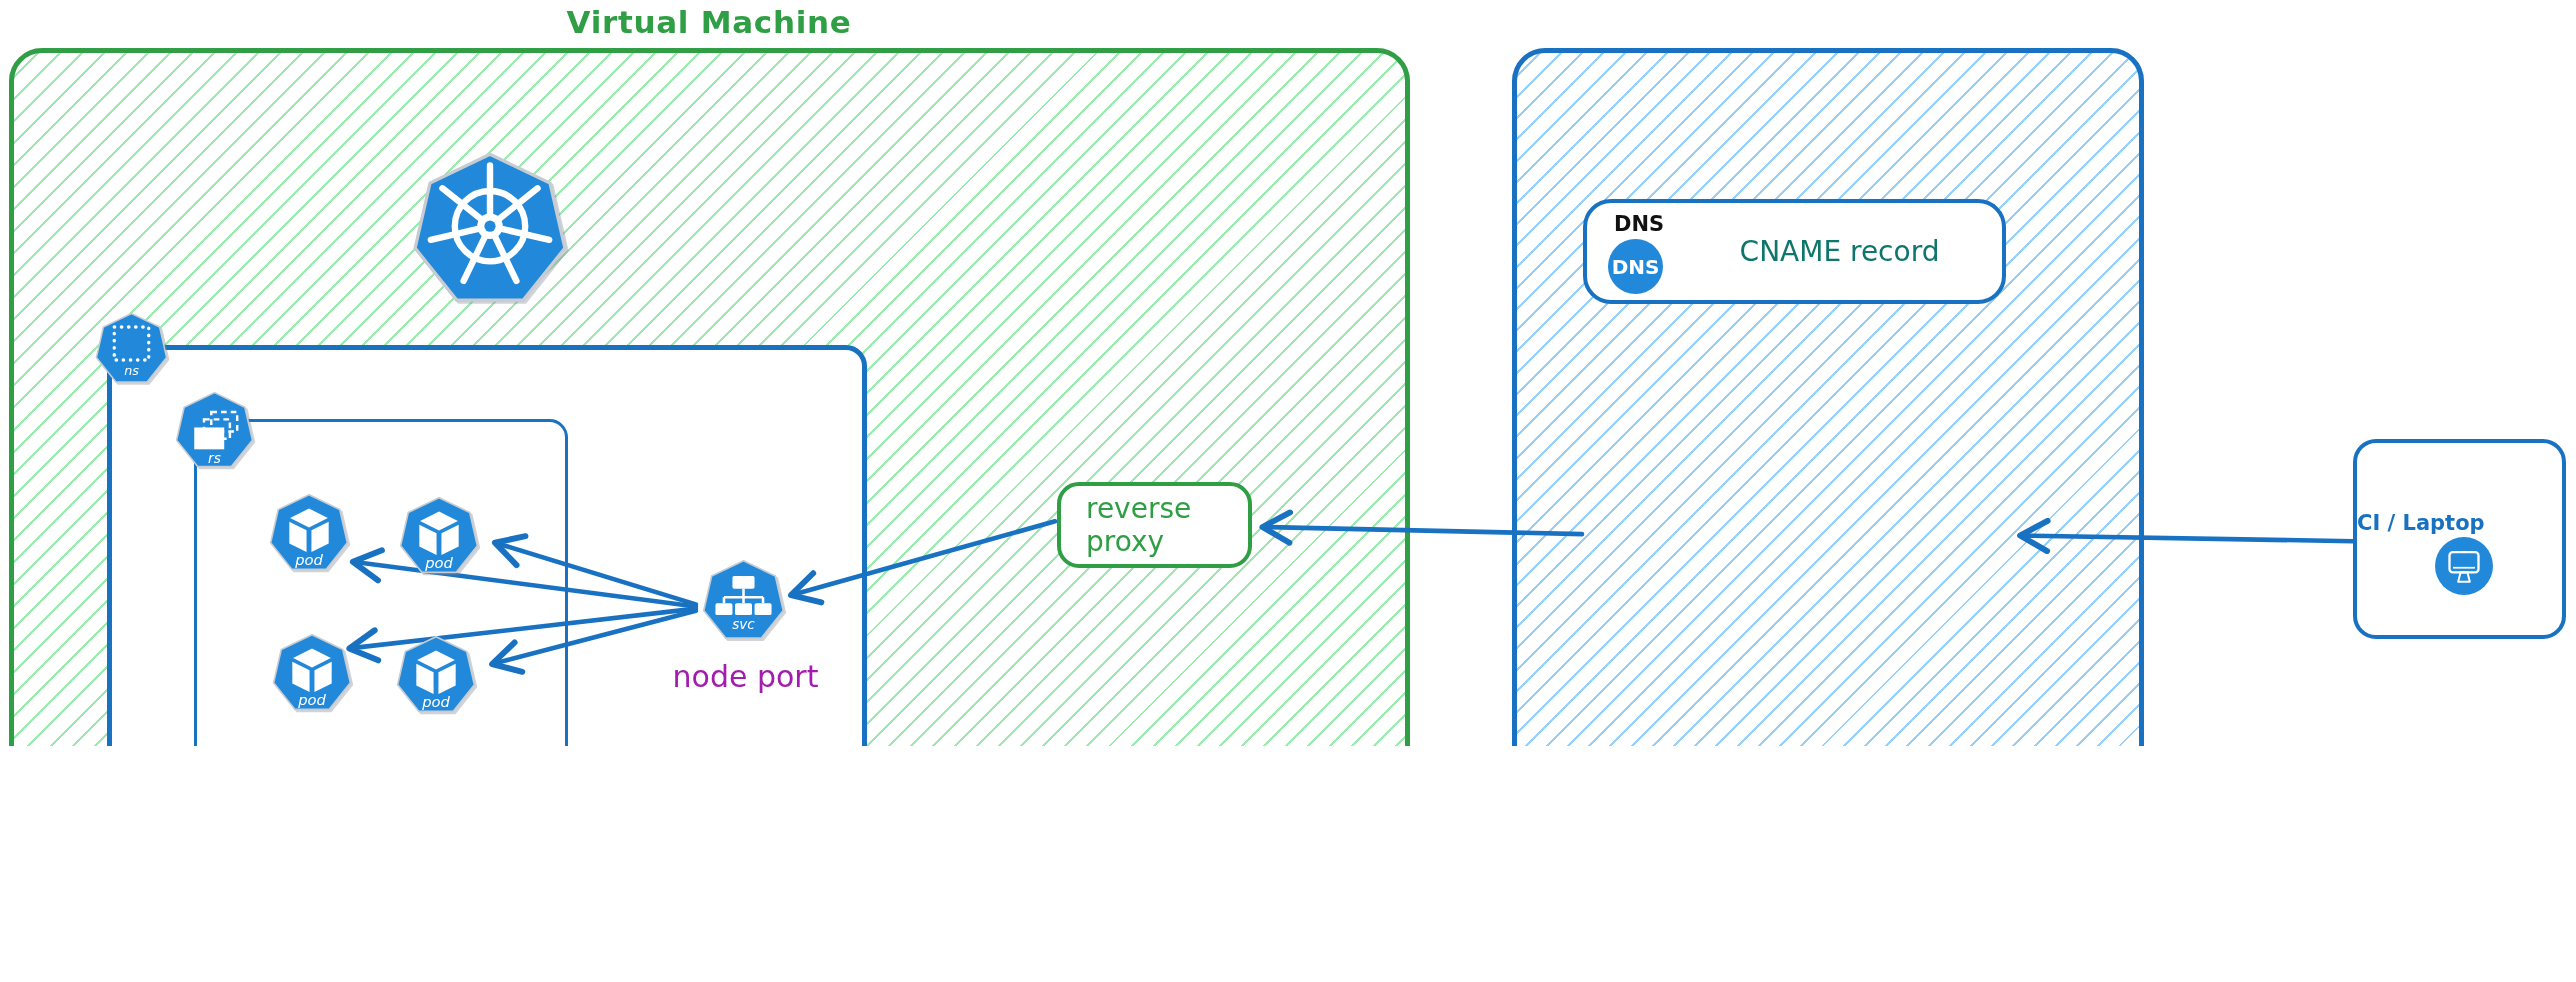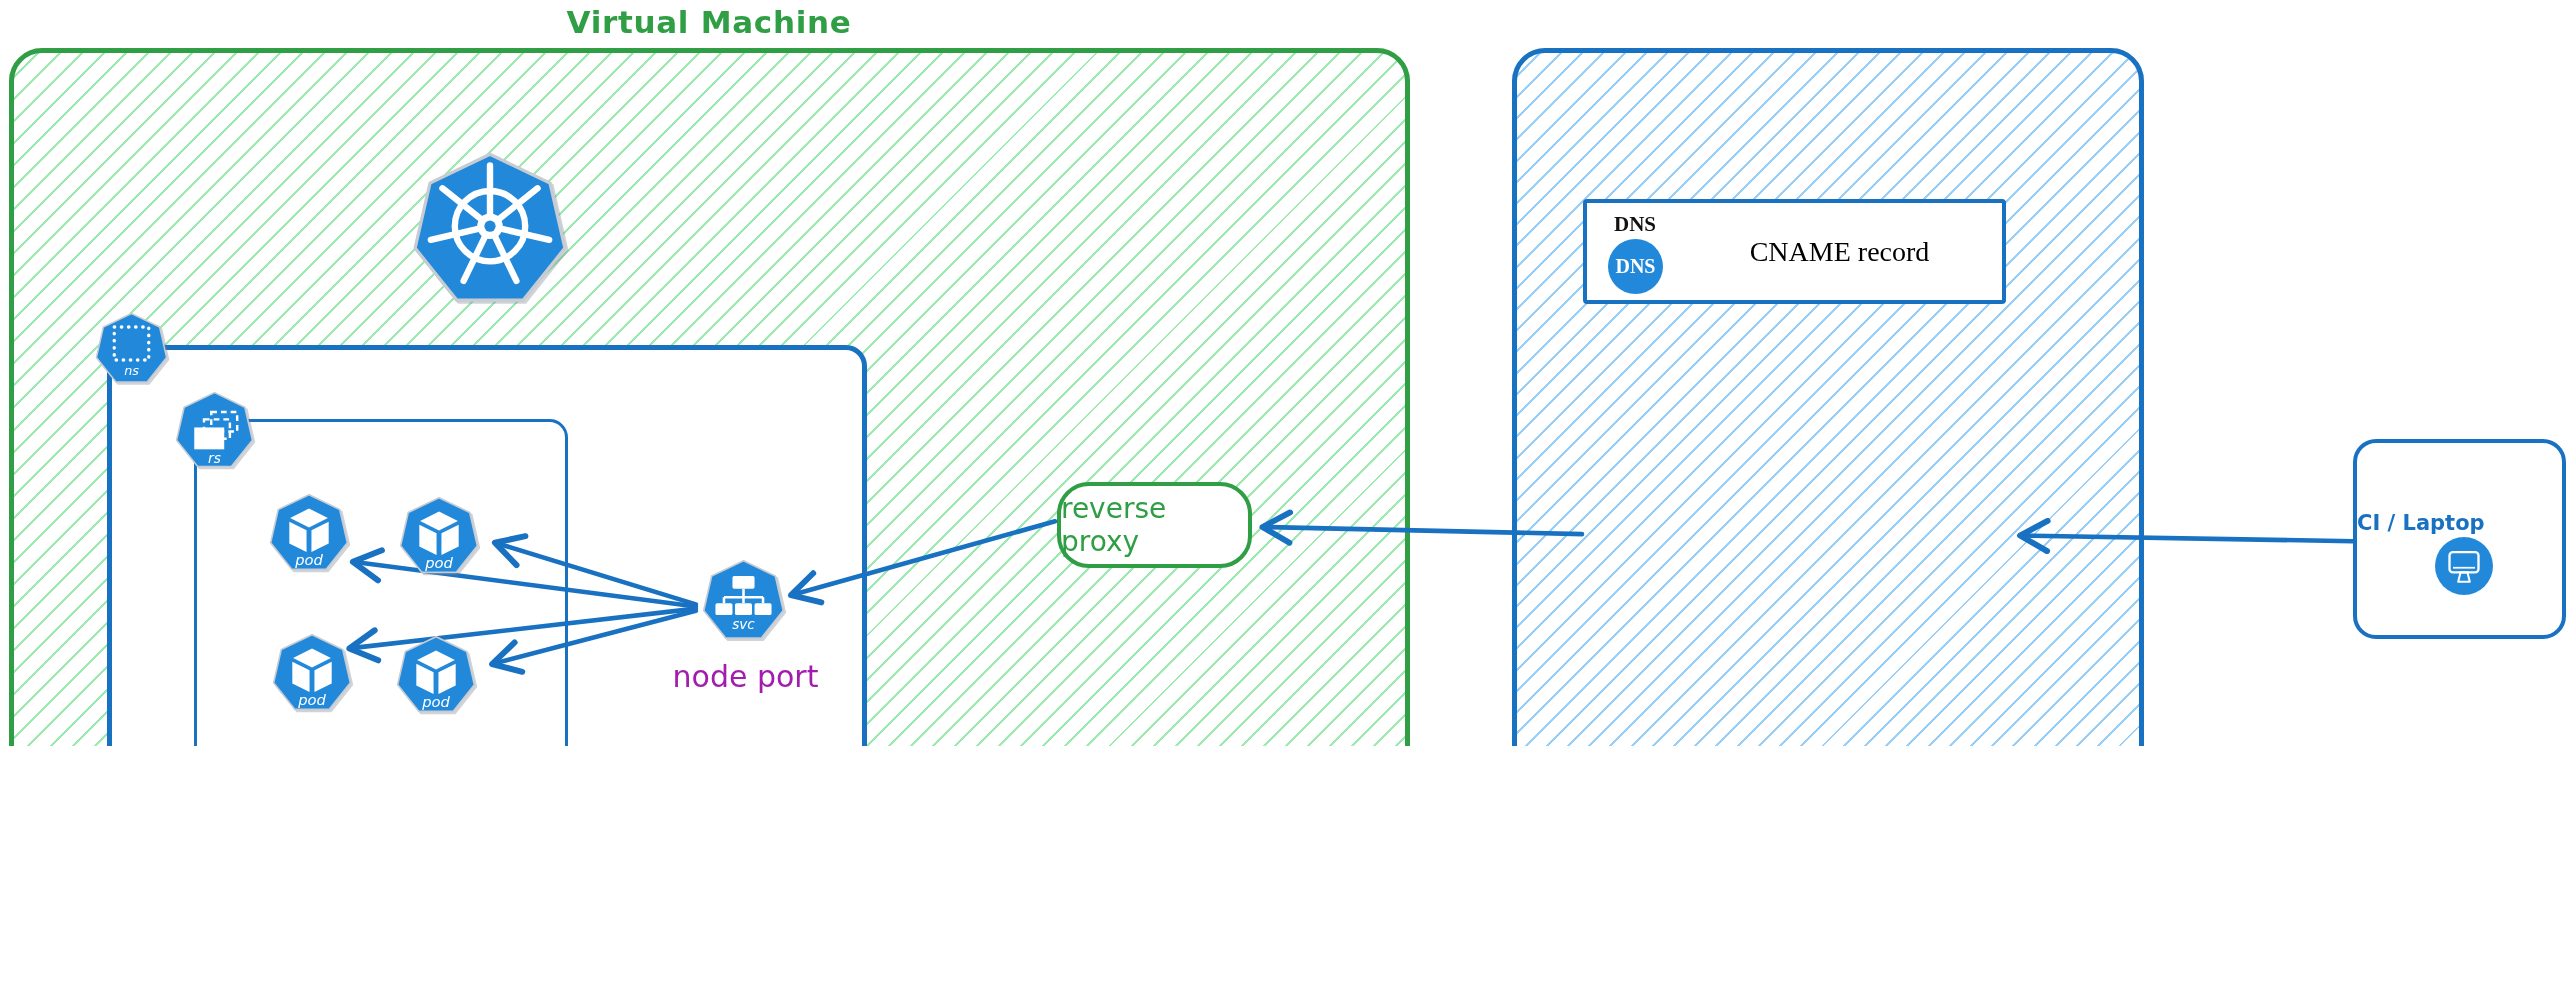--- a/index.html
+++ b/index.html
@@ -21,34 +21,34 @@
   }
   .title { position:absolute; text-align:center; font-size:31px; font-weight:600; letter-spacing:0.7px; }
   .vm-title { left:8.5px; top:4.3px; width:1401px; color:#2f9e44; }
   .ext-title { left:1512px; top:4.3px; width:632px; color:#1971c2; }
 
   
   .card { position:absolute; background:#ffffff; box-sizing:border-box; }
   .ns-box { left:107px; top:345px; width:760px; height:490px; border:5px solid #1971c2; border-radius:21px; }
   .rs-box { left:194px; top:419px; width:374px; height:371px; border:3.6px solid #1971c2; border-radius:18.5px; }
   .proxy-box {
-    left:1057px; top:482px; width:195px; height:86px; border:4.3px solid #2f9e44; border-radius:32px;
-    display:flex; align-items:center; justify-content:center; color:#2f9e44; font-size:28px; font-weight:500;
+    left:1057px; top:482px; width:195px; height:86px; border:4.3px solid #2f9e44; border-radius:22px;
+    display:flex; align-items:center; justify-content:center; color:#2f9e44; font-size:28px; font-weight:500;padding-left:25px;
   }
-  .dns-box { left:1583px; top:199px; width:423px; height:105px; border:4.3px solid #1971c2; border-radius:4px;font-family:Liberation Serif, serif; }
+  .dns-box { left:1583px; top:199px; width:423px; height:105px; border:4.3px solid #1971c2; border-radius:28px; }
   .dns-label { position:absolute; left:27px; top:8.5px; font-size:21px; font-weight:600; color:#111111; }
   .dns-badge {
     position:absolute; left:21px; top:36px; width:55px; height:55px; border-radius:50%;
     background:#2289da; color:#ffffff; display:flex; align-items:center; justify-content:center;
     font-size:20px; font-weight:bold;
   }
   .cname-label {
     position:absolute; left:107px; right:17px; top:0; height:100%;
     display:flex; align-items:center; justify-content:center;
-    font-size:28px; font-weight:500; color:#000000;text-align:center;
+    font-size:28px; font-weight:500; color:#0f766e;text-align:center;
   }
   .worker-box {
     left:1582px; top:490px; width:425px; height:101px; border:4.3px solid #1971c2; border-radius:24px;
     display:flex; align-items:center; justify-content:center; font-size:26px; font-weight:500; color:#1971c2;
   }
   .ci-box { left:2353px; top:439px; width:213px; height:200px; border:4.3px solid #1971c2; border-radius:23px; }
   .ci-label { position:absolute; left:0; right:0; top:68px; font-size:21px; font-weight:600; color:#1971c2; }
   .monitor-wrap { position:absolute; left:78px; top:94px; width:58px; height:58px; }
 
   

